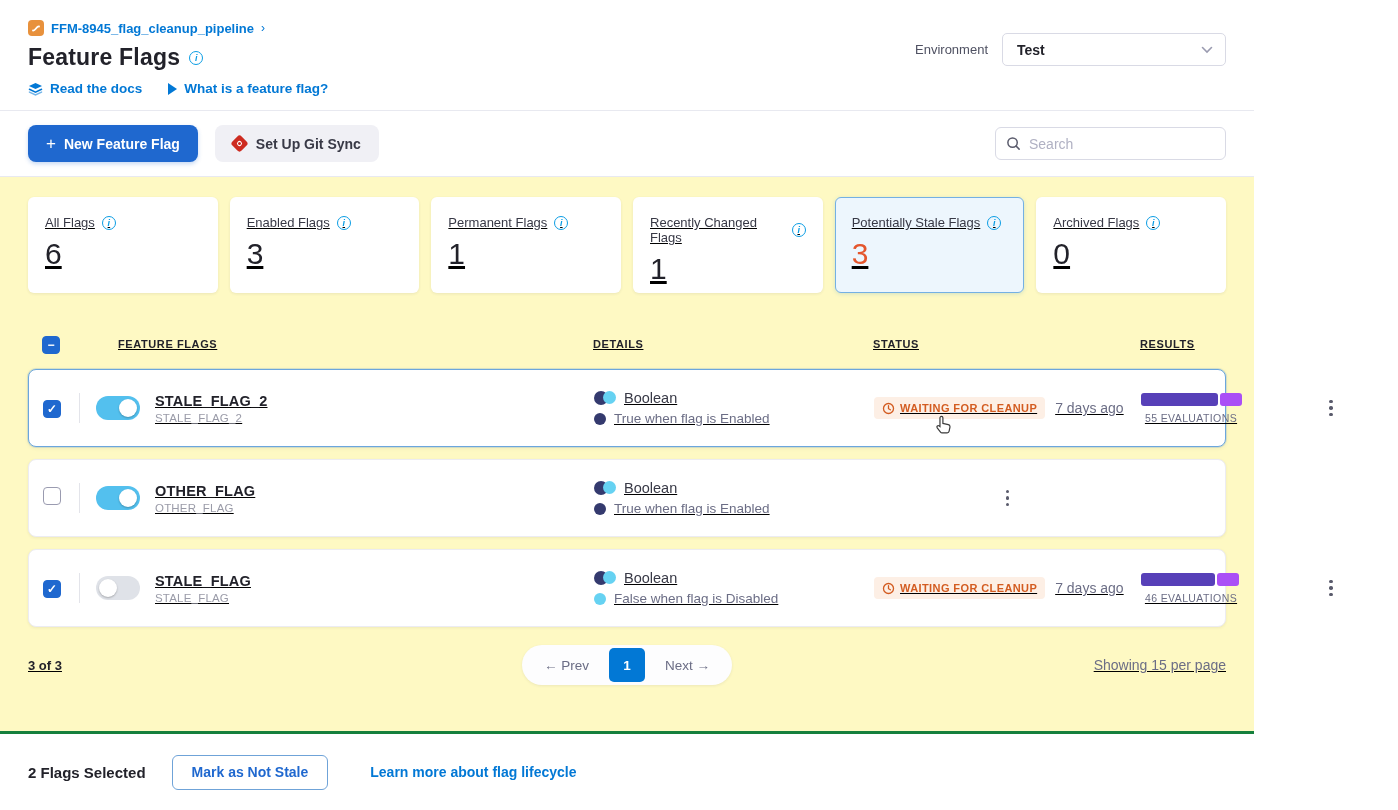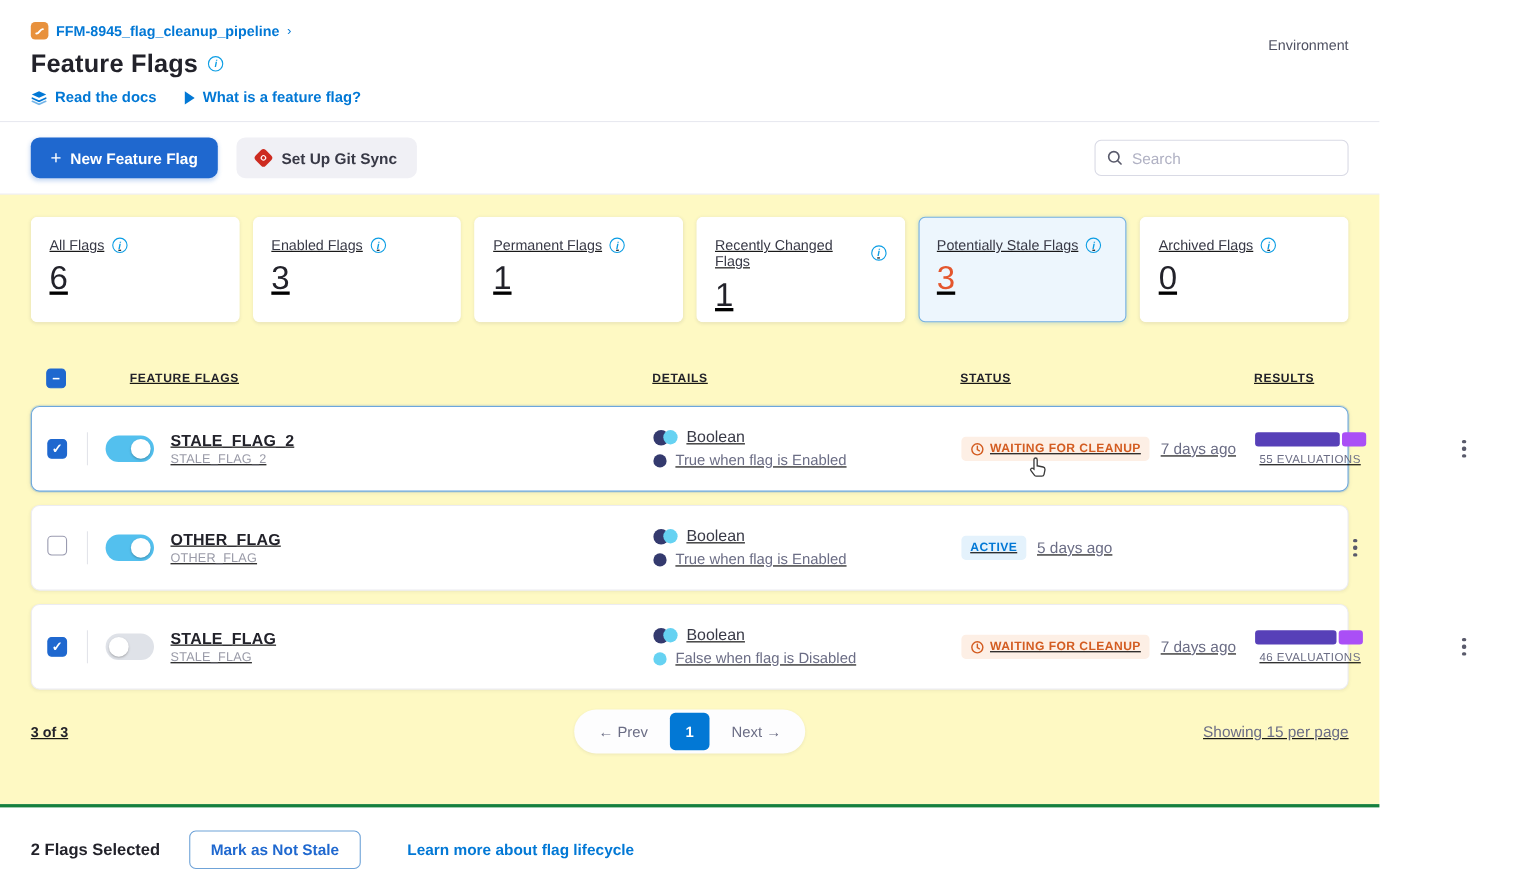--- a/index.html
+++ b/index.html
@@ -141,20 +141,26 @@
           </svg>
         <span>Read the docs</span>
       </span>
       <span class="doc-link">
         <span class="play-tri"></span>
         <span>What is a feature flag?</span>
       </span>
     </div>
     <div class="env-area">
       <span class="env-label">Environment</span>
+      <div class="env-select">
+        <span class="env-value">Test</span>
+        <svg width="12" height="8" viewBox="0 0 12 8">
+            <path d="M1.5 1.5L6 6l4.5-4.5" stroke="#9a9bb0" stroke-width="1.6" fill="none" stroke-linecap="round"></path>
+          </svg>
+      </div>
     </div>
   </div>
 
   <div class="toolbar">
     <button class="btn-primary">
       <span class="btn-plus">+</span>
       <span>New Feature Flag</span>
     </button>
     <button class="btn-gitsync">
       <span class="git-diamond">
@@ -300,26 +306,20 @@
               <span class="c1"></span>
               <span class="c2"></span>
             </span>
             <span class="dtype">Boolean</span>
           </div>
         <div class="dline">
             <span class="dot dark"></span>
             <span class="dvar">True when flag is Enabled</span>
           </div>
       </div>
-      <div class="cell-status">
-        <span class="badge active">
-          <span>ACTIVE</span>
-        </span>
-        <span class="age">5 days ago</span>
-      </div>
       <div class="cell-kebab">
           <span class="kebab">
             <i></i>
             <i></i>
             <i></i>
           </span>
         </div>
     </div>
 
     <div class="grid-cols row">

